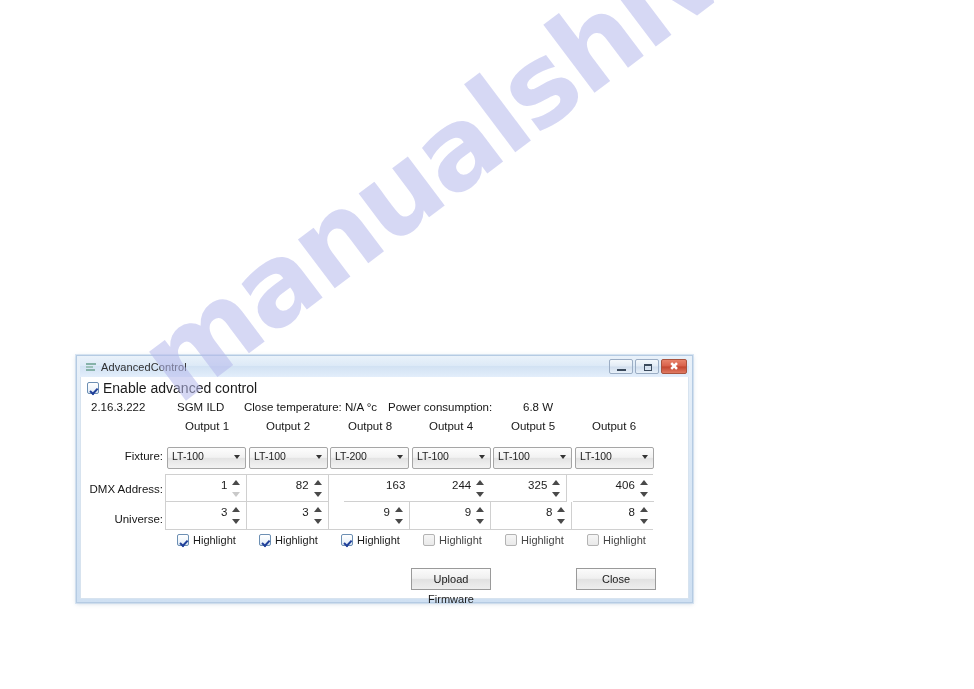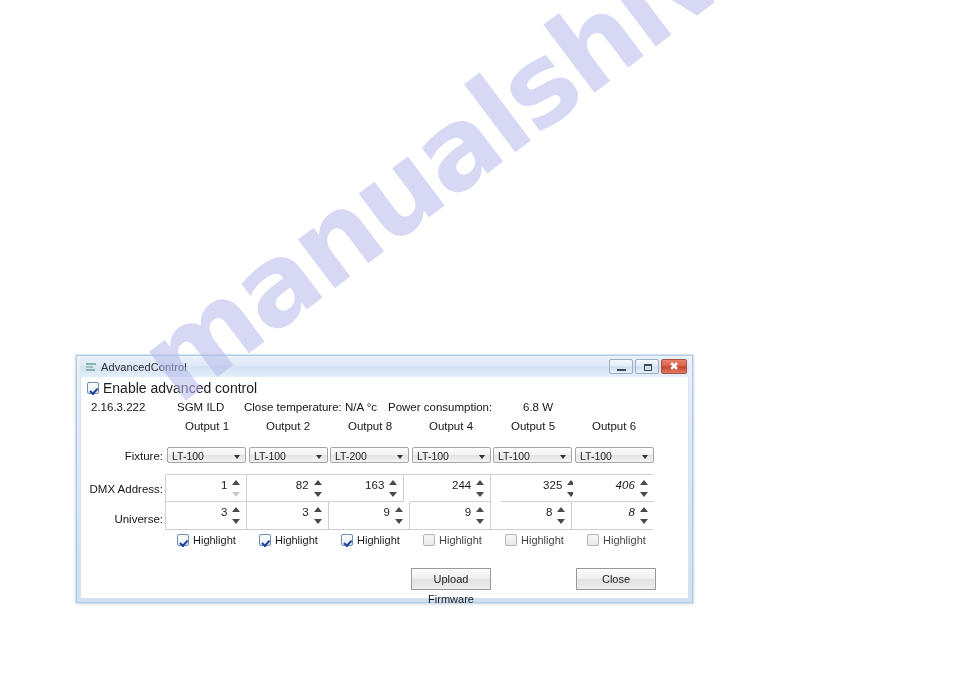--- a/index.html
+++ b/index.html
@@ -249,21 +249,21 @@
   }
   .lbl-fixture  { left: 2px; top: 73px; text-align: right; }
   .lbl-dmx      { left: 2px; top: 106px; }
   .lbl-universe { left: 2px; top: 136px; }
 
   
   .combo {
     position: absolute;
     top: 70px;
     width: 79px;
-    height: 16px;
+    height: 22px;
     box-sizing: border-box;
     border: 1px solid #a6a6a6;
     border-radius: 2px;
     background: linear-gradient(to bottom, #fdfdfd 0%, #f2f2f2 47%, #e3e3e3 50%, #f3f3f3 100%);
     cursor: default;
   }
   .combo .ctext {
     position: absolute;
     left: 4px;
     top: 1px;
@@ -293,21 +293,21 @@
     background: #ffffff;
   }
   .gcell {
     position: absolute;
     width: 81.3px;
     height: 27px;
     box-sizing: border-box;
     border-right: 1px solid #d0d0d0;
     background: #ffffff;
   }
-  .gcell.lastcol { border-right: none; font-style: italic; }
+  .gcell.lastcol { border-right: none; }
   .gcell.rowtop  { top: 0px;  border-bottom: 1px solid #d0d0d0; }
   .gcell.rowbot  { top: 27px; }
   .gcell .val {
     position: absolute;
     right: 19px;
     top: 4px;
     font-size: 11.5px;
     color: #1b1b1b;
     text-align: right;
   }
@@ -456,35 +456,35 @@
             <i class="dn"></i>
           </span>
       </div>
       <div class="gcell rowtop" style="left:81.3px">
         <span class="val">82</span>
         <span class="spin">
             <i class="up"></i>
             <i class="dn"></i>
           </span>
       </div>
-      <div class="gcell rowtop" style="left:157px">
+      <div class="gcell rowtop" style="left:178px">
         <span class="val">163</span>
         <span class="spin">
             <i class="up"></i>
             <i class="dn"></i>
           </span>
       </div>
       <div class="gcell rowtop" style="left:243.9px">
         <span class="val">244</span>
         <span class="spin">
             <i class="up"></i>
             <i class="dn"></i>
           </span>
       </div>
-      <div class="gcell rowtop" style="left:335px">
+      <div class="gcell rowtop" style="left:320px">
         <span class="val">325</span>
         <span class="spin">
             <i class="up"></i>
             <i class="dn"></i>
           </span>
       </div>
       <div class="gcell rowtop lastcol" style="left:406.5px">
         <span class="val">406</span>
         <span class="spin">
             <i class="up"></i>

